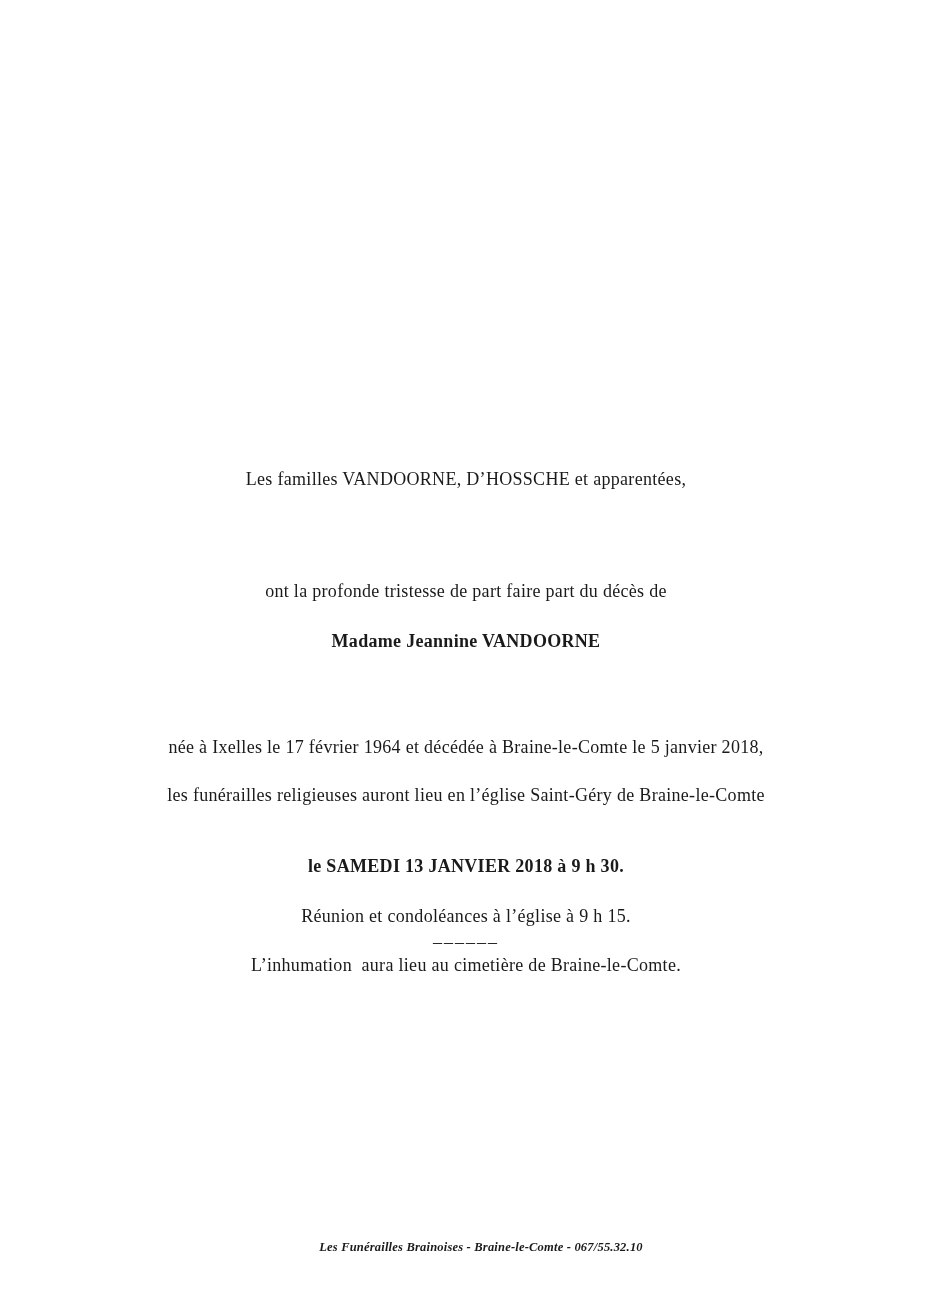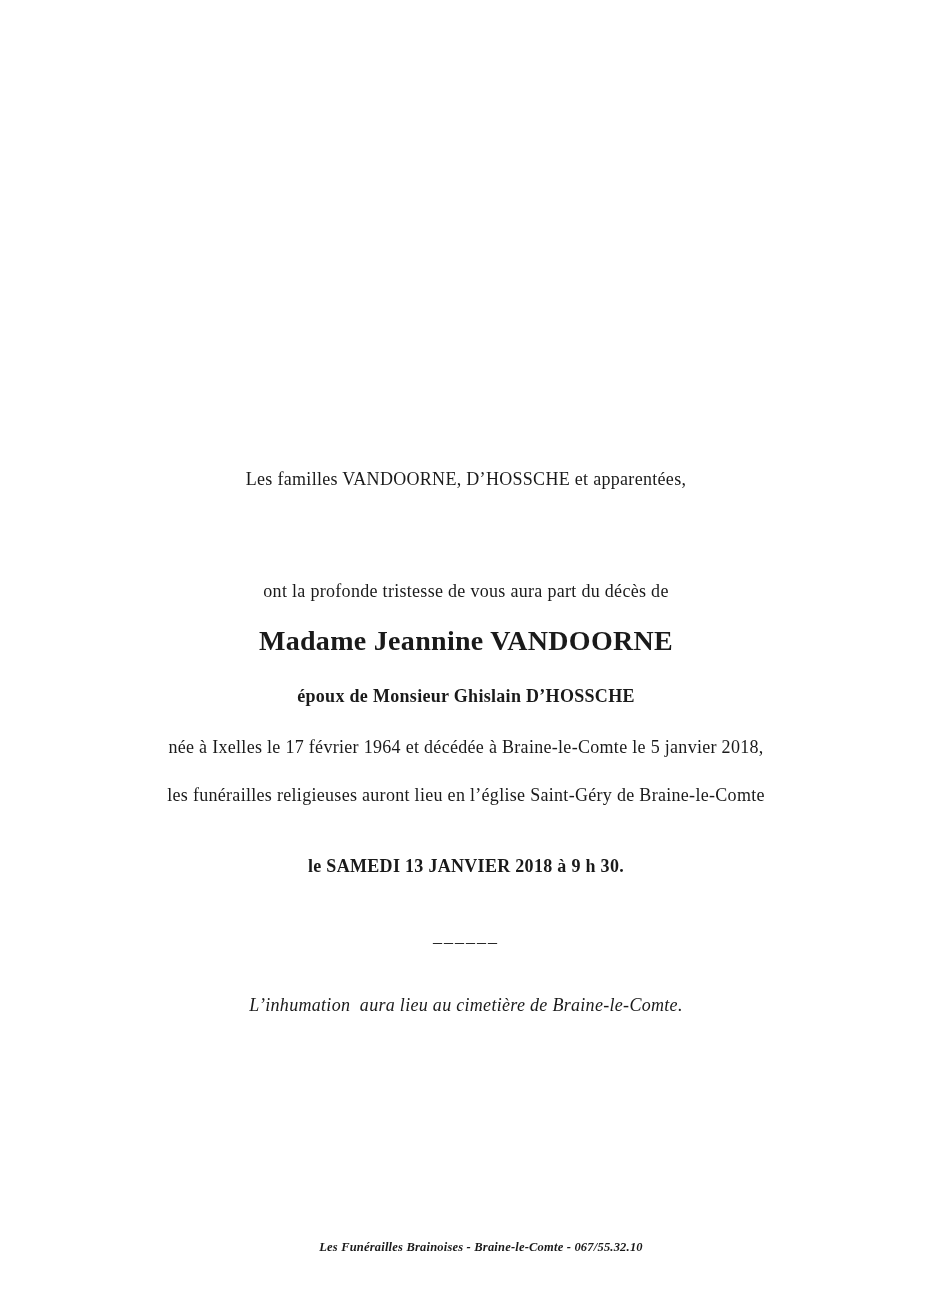--- a/index.html
+++ b/index.html
@@ -22,49 +22,49 @@
     left: 0;
     width: 100%;
     text-align: center;
     line-height: 24px;
     font-size: 18px;
     letter-spacing: 0.3px;
     white-space: pre-wrap;
   }
   .intro-line        { top: 467px; }
   .announce-line     { top: 579px; }
-  .name-line         { top: 624px; font-size: 28px; line-height: 34px; font-weight: bold; }
+  .name-line         { top: 624px; font-size: 18px; line-height: 34px; font-weight: bold; }
   .spouse-line       { top: 684px; font-weight: bold; }
   .birth-death-line  { top: 735px; }
   .ceremony-line     { top: 783px; }
   .date-line         { top: 854px; font-weight: bold; }
   .gathering-line    { top: 904px; }
-  .burial-line       { top: 993px; font-style: italic; }
+  .burial-line       { top: 953px; }
   .separator-line    { top: 924px; letter-spacing: 2px; }
   .footer-line       { top: 1239px; font-size: 12.5px; line-height: 16px; font-weight: bold; font-style: italic; letter-spacing: 0.2px; padding-left: 15px; }
 </style>
 </head>
 <body>
 
 <div class="page">
 
   <div class="line intro-line">Les familles VANDOORNE, D’HOSSCHE et apparentées,</div>
 
-  <div class="line announce-line">ont la profonde tristesse de vous aura part du décès de</div>
+  <div class="line announce-line">ont la profonde tristesse de part faire part du décès de</div>
 
   <div class="line name-line">Madame Jeannine VANDOORNE</div>
 
-  <div class="line spouse-line">époux de Monsieur Ghislain D’HOSSCHE</div>
 
   <div class="line birth-death-line">née à Ixelles le 17 février 1964 et décédée à Braine-le-Comte le 5 janvier 2018,</div>
 
   <div class="line ceremony-line">les funérailles religieuses auront lieu en l’église Saint-Géry de Braine-le-Comte</div>
 
   <div class="line date-line">le SAMEDI 13 JANVIER 2018 à 9 h 30.</div>
 
+  <div class="line gathering-line">Réunion et condoléances à l’église à 9 h 15.</div>
 
   <div class="line burial-line">L’inhumation  aura lieu au cimetière de Braine-le-Comte.</div>
 
   <div class="line separator-line">______</div>
 
   <div class="line footer-line">Les Funérailles Brainoises - Braine-le-Comte - 067/55.32.10</div>
 
 </div>
 
 </body></html>

